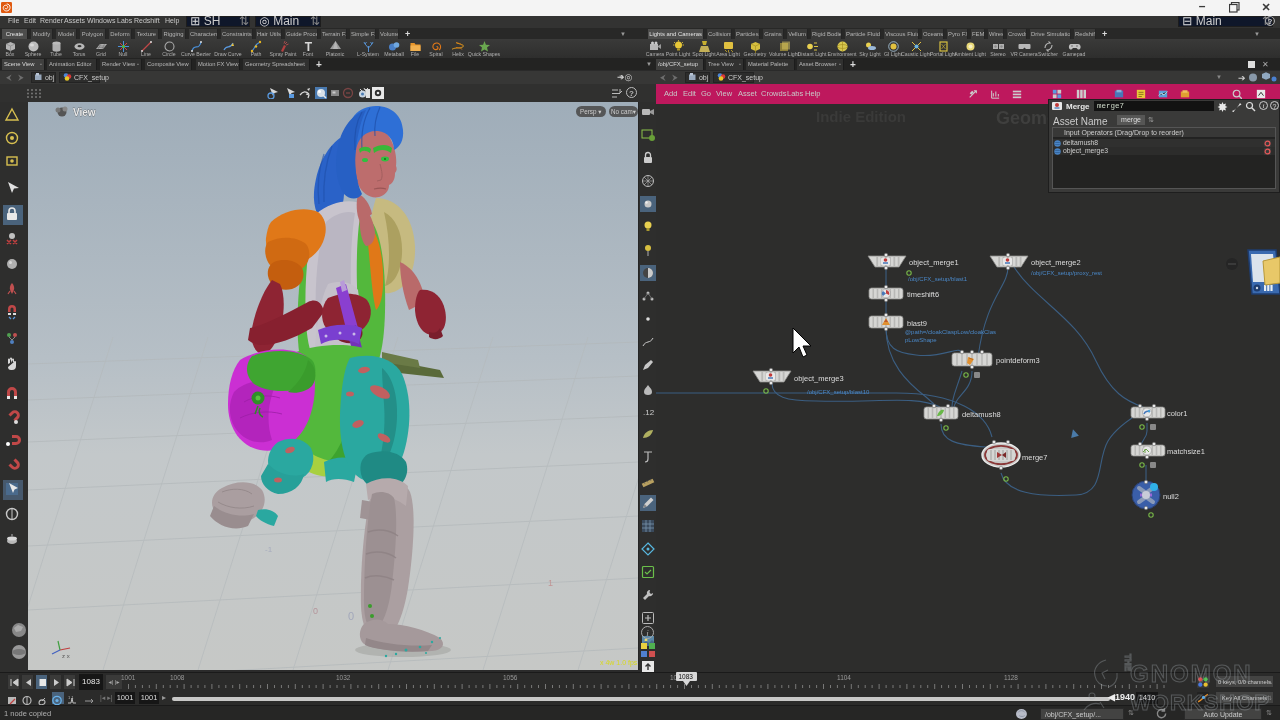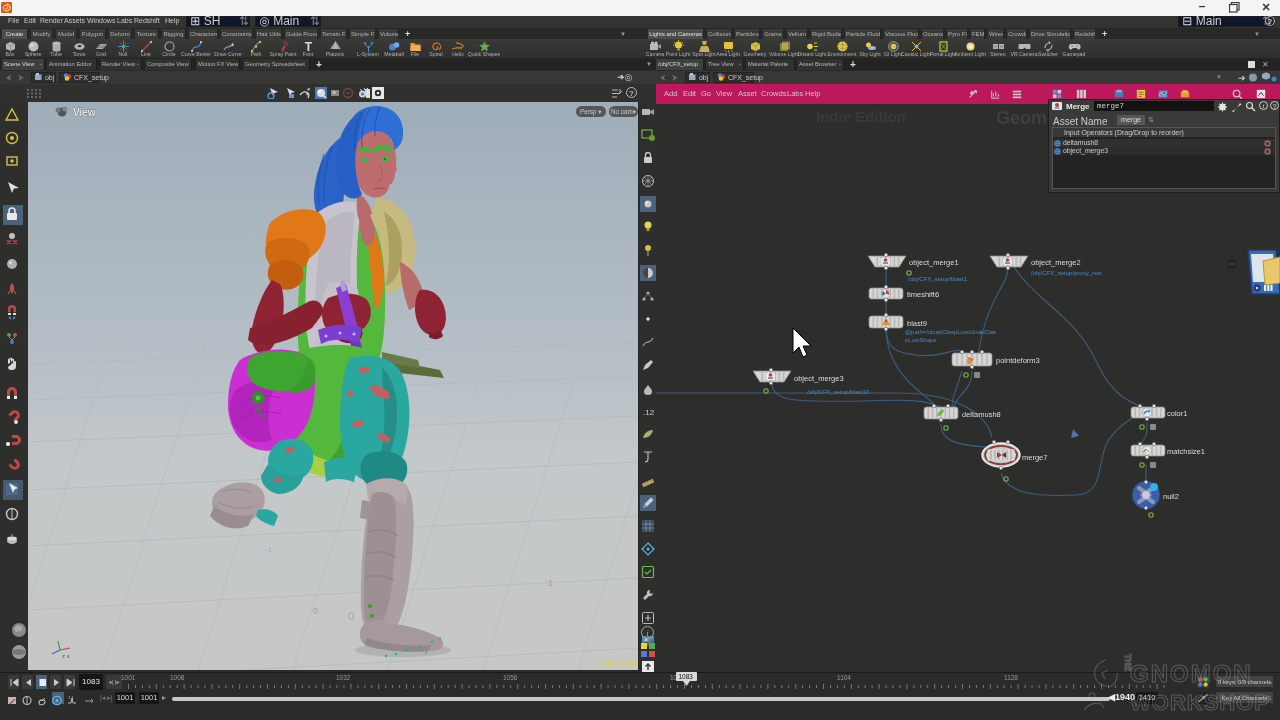--- a/index.html
+++ b/index.html
@@ -1252,20 +1252,34 @@
         <circle cx="9" cy="9" r="2" fill="#e8c030"></circle>
       </svg>
       <div class="abs" style="left:19px;top:1px;width:59px;height:13px;background:#434342;border:1px solid #2a2a2a;color:#ccc;font-size:5.8px;line-height:12px;text-align:center;">0 keys, 0/0 channels<span style="position:absolute;right:1px;color:#888">▴</span></div>
       <svg class="abs" style="left:0;top:17px" width="15" height="14" viewBox="0 0 14 13">
         <rect x="1" y="1" width="11" height="11" fill="#222"></rect>
         <path d="M2 10c3-1 5-5 9-7" stroke="#e89028" stroke-width="1.3" fill="none"></path>
         <circle cx="7" cy="6" r="1.5" fill="#58a8e8"></circle>
       </svg>
       <div class="abs" style="left:19px;top:17px;width:59px;height:13px;background:#434342;border:1px solid #2a2a2a;color:#ccc;font-size:6px;line-height:12px;text-align:center;">Key All Channels<span style="position:absolute;right:1px;color:#888">⇅</span></div>
     </div>
+<div class="abs" style="left:0;top:705px;width:1280px;height:15px;background:#262625;border-top:1px solid #1a1a1a;">
+      <span class="abs" style="left:4px;top:3px;font-size:7.5px;color:#b0b0b0;">1 node copied</span>
+      <svg class="abs" style="left:1014px;top:2px" width="16" height="12" viewBox="0 0 13 11">
+        <ellipse cx="6" cy="5.5" rx="5" ry="4.5" fill="#b8bcc8"></ellipse>
+        <path d="M3 4c1-2 5-2 6 0M4 7c1 1 4 1 5 0" stroke="#8890a0" stroke-width=".8" fill="none"></path>
+      </svg>
+      <div class="abs" style="left:1040px;top:2px;width:84px;height:12px;background:#434342;border:1px solid #2a2a2a;color:#ccc;font-size:7px;line-height:11px;padding-left:4px;">/obj/CFX_setup/...</div>
+      <span class="abs" style="left:1128px;top:3px;color:#888;font-size:7px;">⇅</span>
+      <svg class="abs" style="left:1155px;top:1px" width="13" height="13" viewBox="0 0 11 11">
+        <path d="M9 5.5a3.5 3.5 0 11-1-2.4M8 1v2.5H5.5" stroke="#888" stroke-width="1.2" fill="none"></path>
+      </svg>
+      <div class="abs" style="left:1184px;top:2px;width:78px;height:12px;background:#434342;border:1px solid #2a2a2a;color:#ccc;font-size:7px;line-height:11px;text-align:center;">Auto Update</div>
+      <span class="abs" style="left:1266px;top:3px;color:#888;font-size:7px;">⇅</span>
+    </div>
 <svg class="abs" style="left:1078px;top:650px" width="202" height="70" viewBox="0 0 202 70" opacity="0.33">
 <g fill="none" stroke="#aab2b8" stroke-width="1.1">
 <path d="M28 10c-8 2-13 9-11 16 1 6 6 10 12 10M31 37c6-2 9-8 8-14"></path>
 <path d="M30 20l-6 3 3 6"></path>
 <circle cx="14" cy="46" r="3"></circle>
 <path d="M6 60c3-5 10-8 16-6M22 52l4 6"></path>
 </g>
 <g fill="none" stroke="#aab2b8" stroke-width="1.1" font-family="Liberation Sans" font-weight="bold">
 <text x="0" y="0" font-size="8.5" transform="translate(47 4) rotate(90)">THE</text>
 <text x="52" y="32" font-size="24" letter-spacing="2">GNOMON</text>

